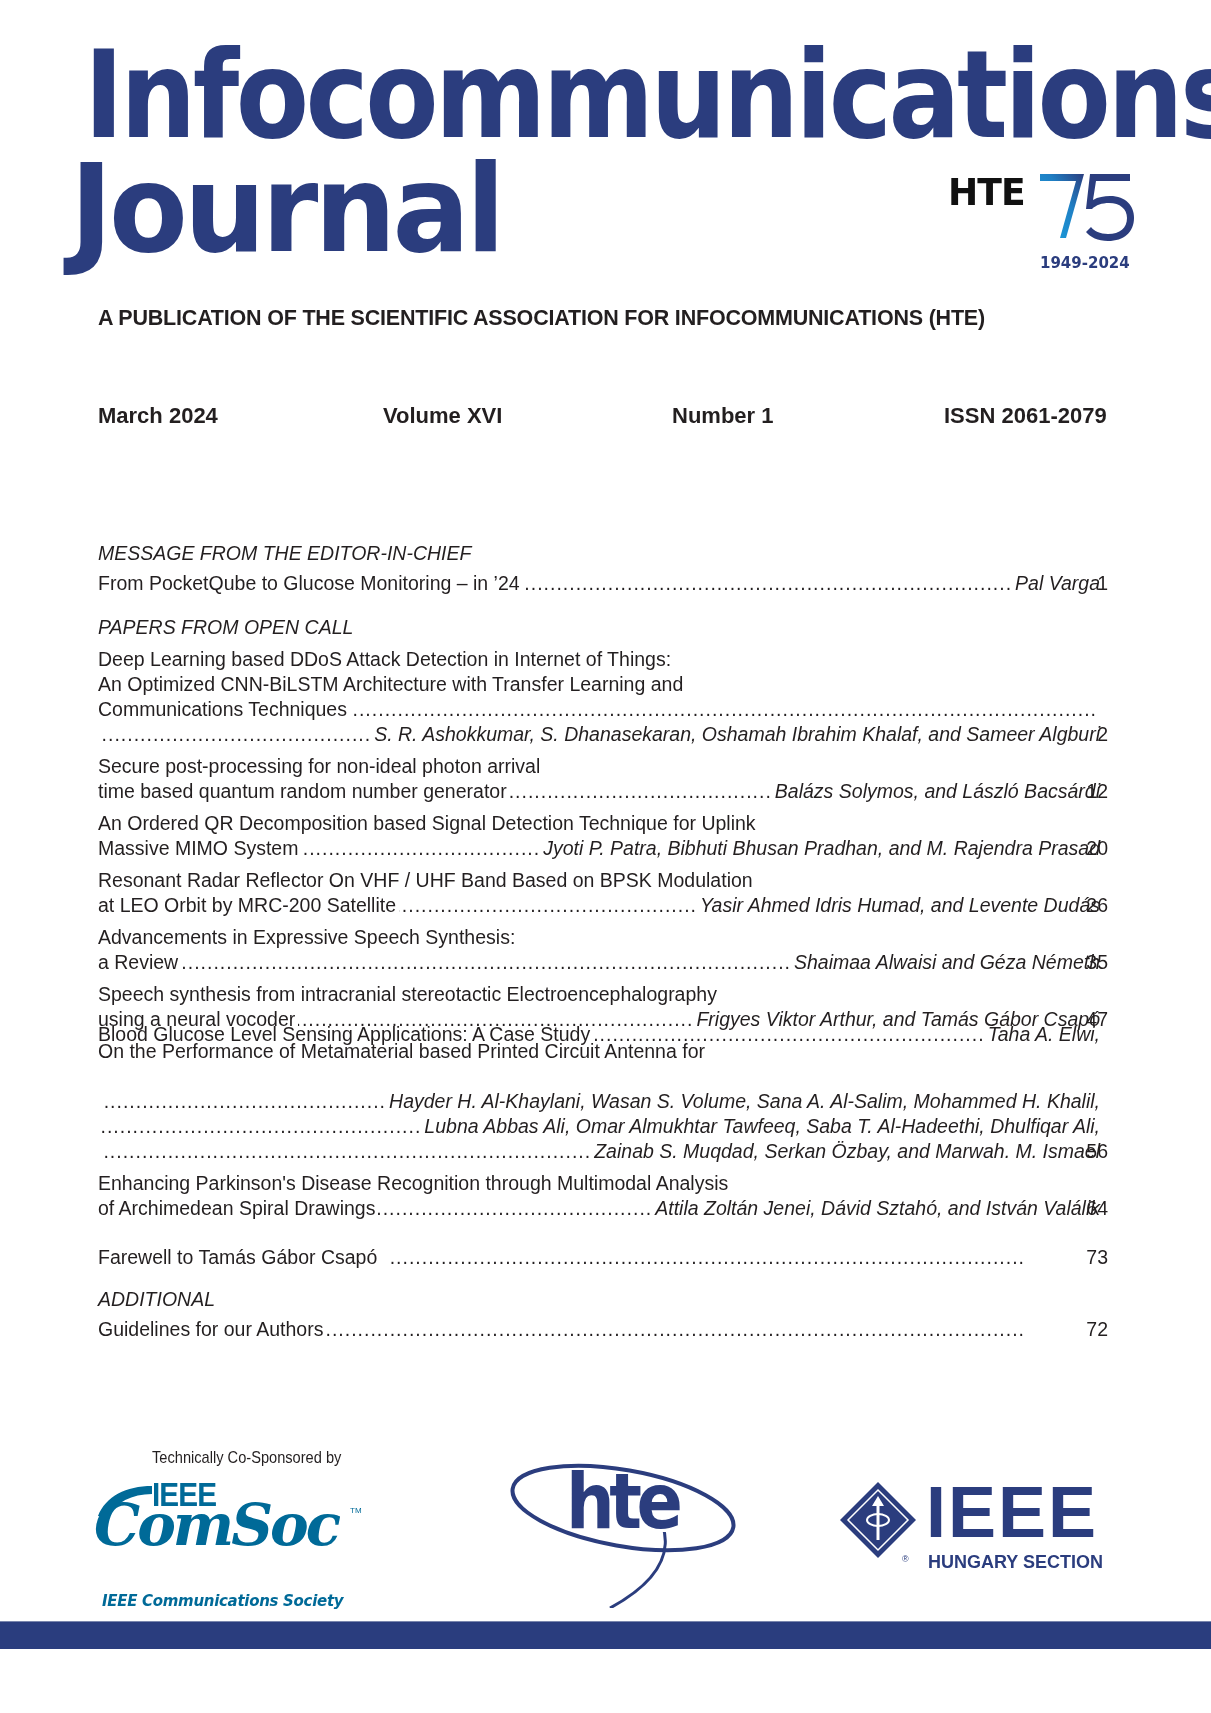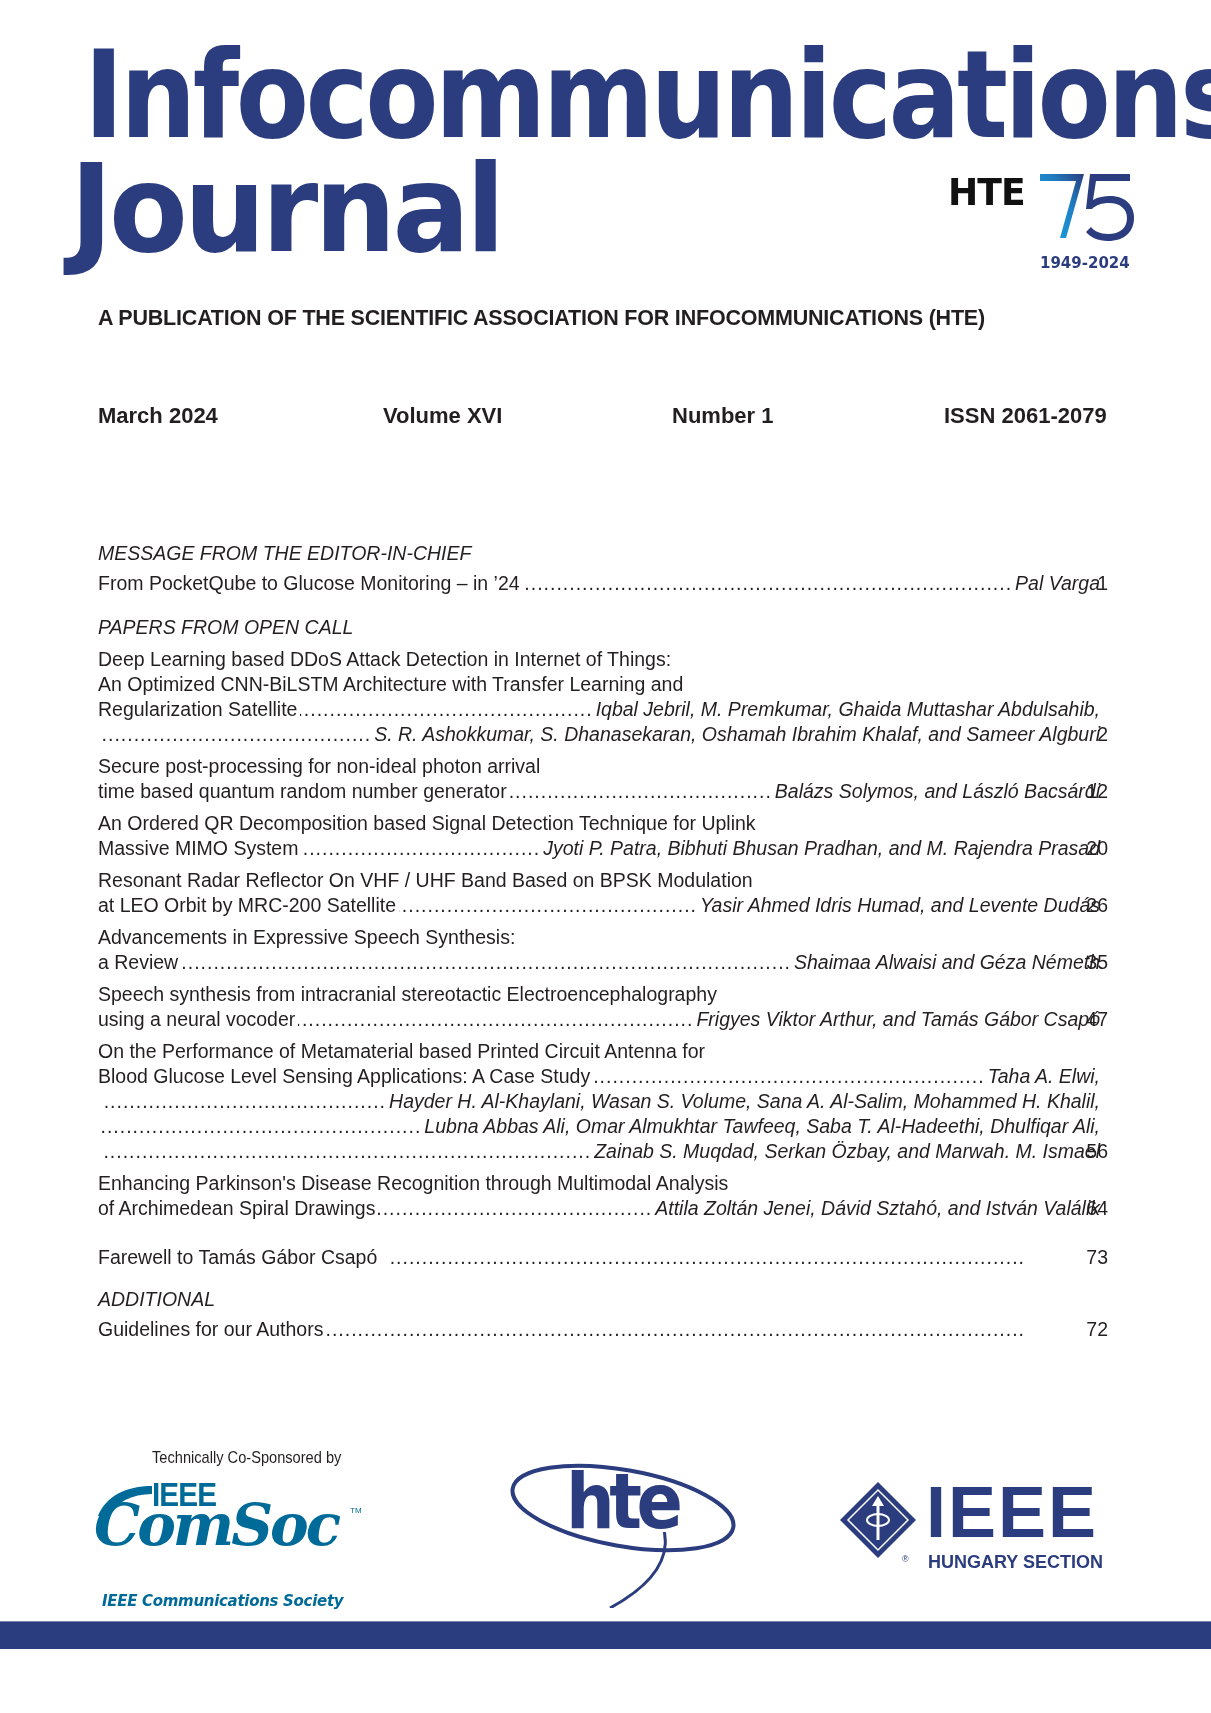--- a/index.html
+++ b/index.html
@@ -69,23 +69,22 @@
     <span class="dots"></span>
     <span class="a">Pal Varga</span>
   </div>
   <div class="pg" style="top:570px">1</div>
 
   <div class="line section" style="top:614px">PAPERS FROM OPEN CALL</div>
 
   <div class="line" style="top:646px">Deep Learning based DDoS Attack Detection in Internet of Things:</div>
   <div class="line" style="top:671px">An Optimized CNN-BiLSTM Architecture with Transfer Learning and</div>
   <div class="row" style="top:696px">
-    <span class="t">Regularization Satellite</span>
-    <span class="dots"></span>
-    <span class="a">Iqbal Jebril, M. Premkumar, Ghaida Muttashar Abdulsahib,</span>
+    <span class="t">Communications Techniques</span>
+    <span class="dots"></span>
   </div>
   <div class="row" style="top:721px">
     <span class="dots"></span>
     <span class="a">S. R. Ashokkumar, S. Dhanasekaran, Oshamah Ibrahim Khalaf, and Sameer Algburi</span>
   </div>
   <div class="pg" style="top:721px">2</div>
 
   <div class="line" style="top:753px">Secure post-processing for non-ideal photon arrival</div>
   <div class="row" style="top:778px">
     <span class="t">time based quantum random number generator</span>
@@ -120,21 +119,21 @@
 
   <div class="line" style="top:981px">Speech synthesis from intracranial stereotactic Electroencephalography</div>
   <div class="row" style="top:1006px">
     <span class="t">using a neural vocoder</span>
     <span class="dots"></span>
     <span class="a">Frigyes Viktor Arthur, and Tamás Gábor Csapó</span>
   </div>
   <div class="pg" style="top:1006px">47</div>
 
   <div class="line" style="top:1038px">On the Performance of Metamaterial based Printed Circuit Antenna for</div>
-  <div class="row" style="top:1063px">
+  <div class="row" style="top:1021px">
     <span class="t">Blood Glucose Level Sensing Applications: A Case Study</span>
     <span class="dots"></span>
     <span class="a">Taha A. Elwi,</span>
   </div>
   <div class="row" style="top:1088px">
     <span class="dots"></span>
     <span class="a">Hayder H. Al-Khaylani, Wasan S. Volume, Sana A. Al-Salim, Mohammed H. Khalil,</span>
   </div>
   <div class="row" style="top:1113px">
     <span class="dots"></span>

